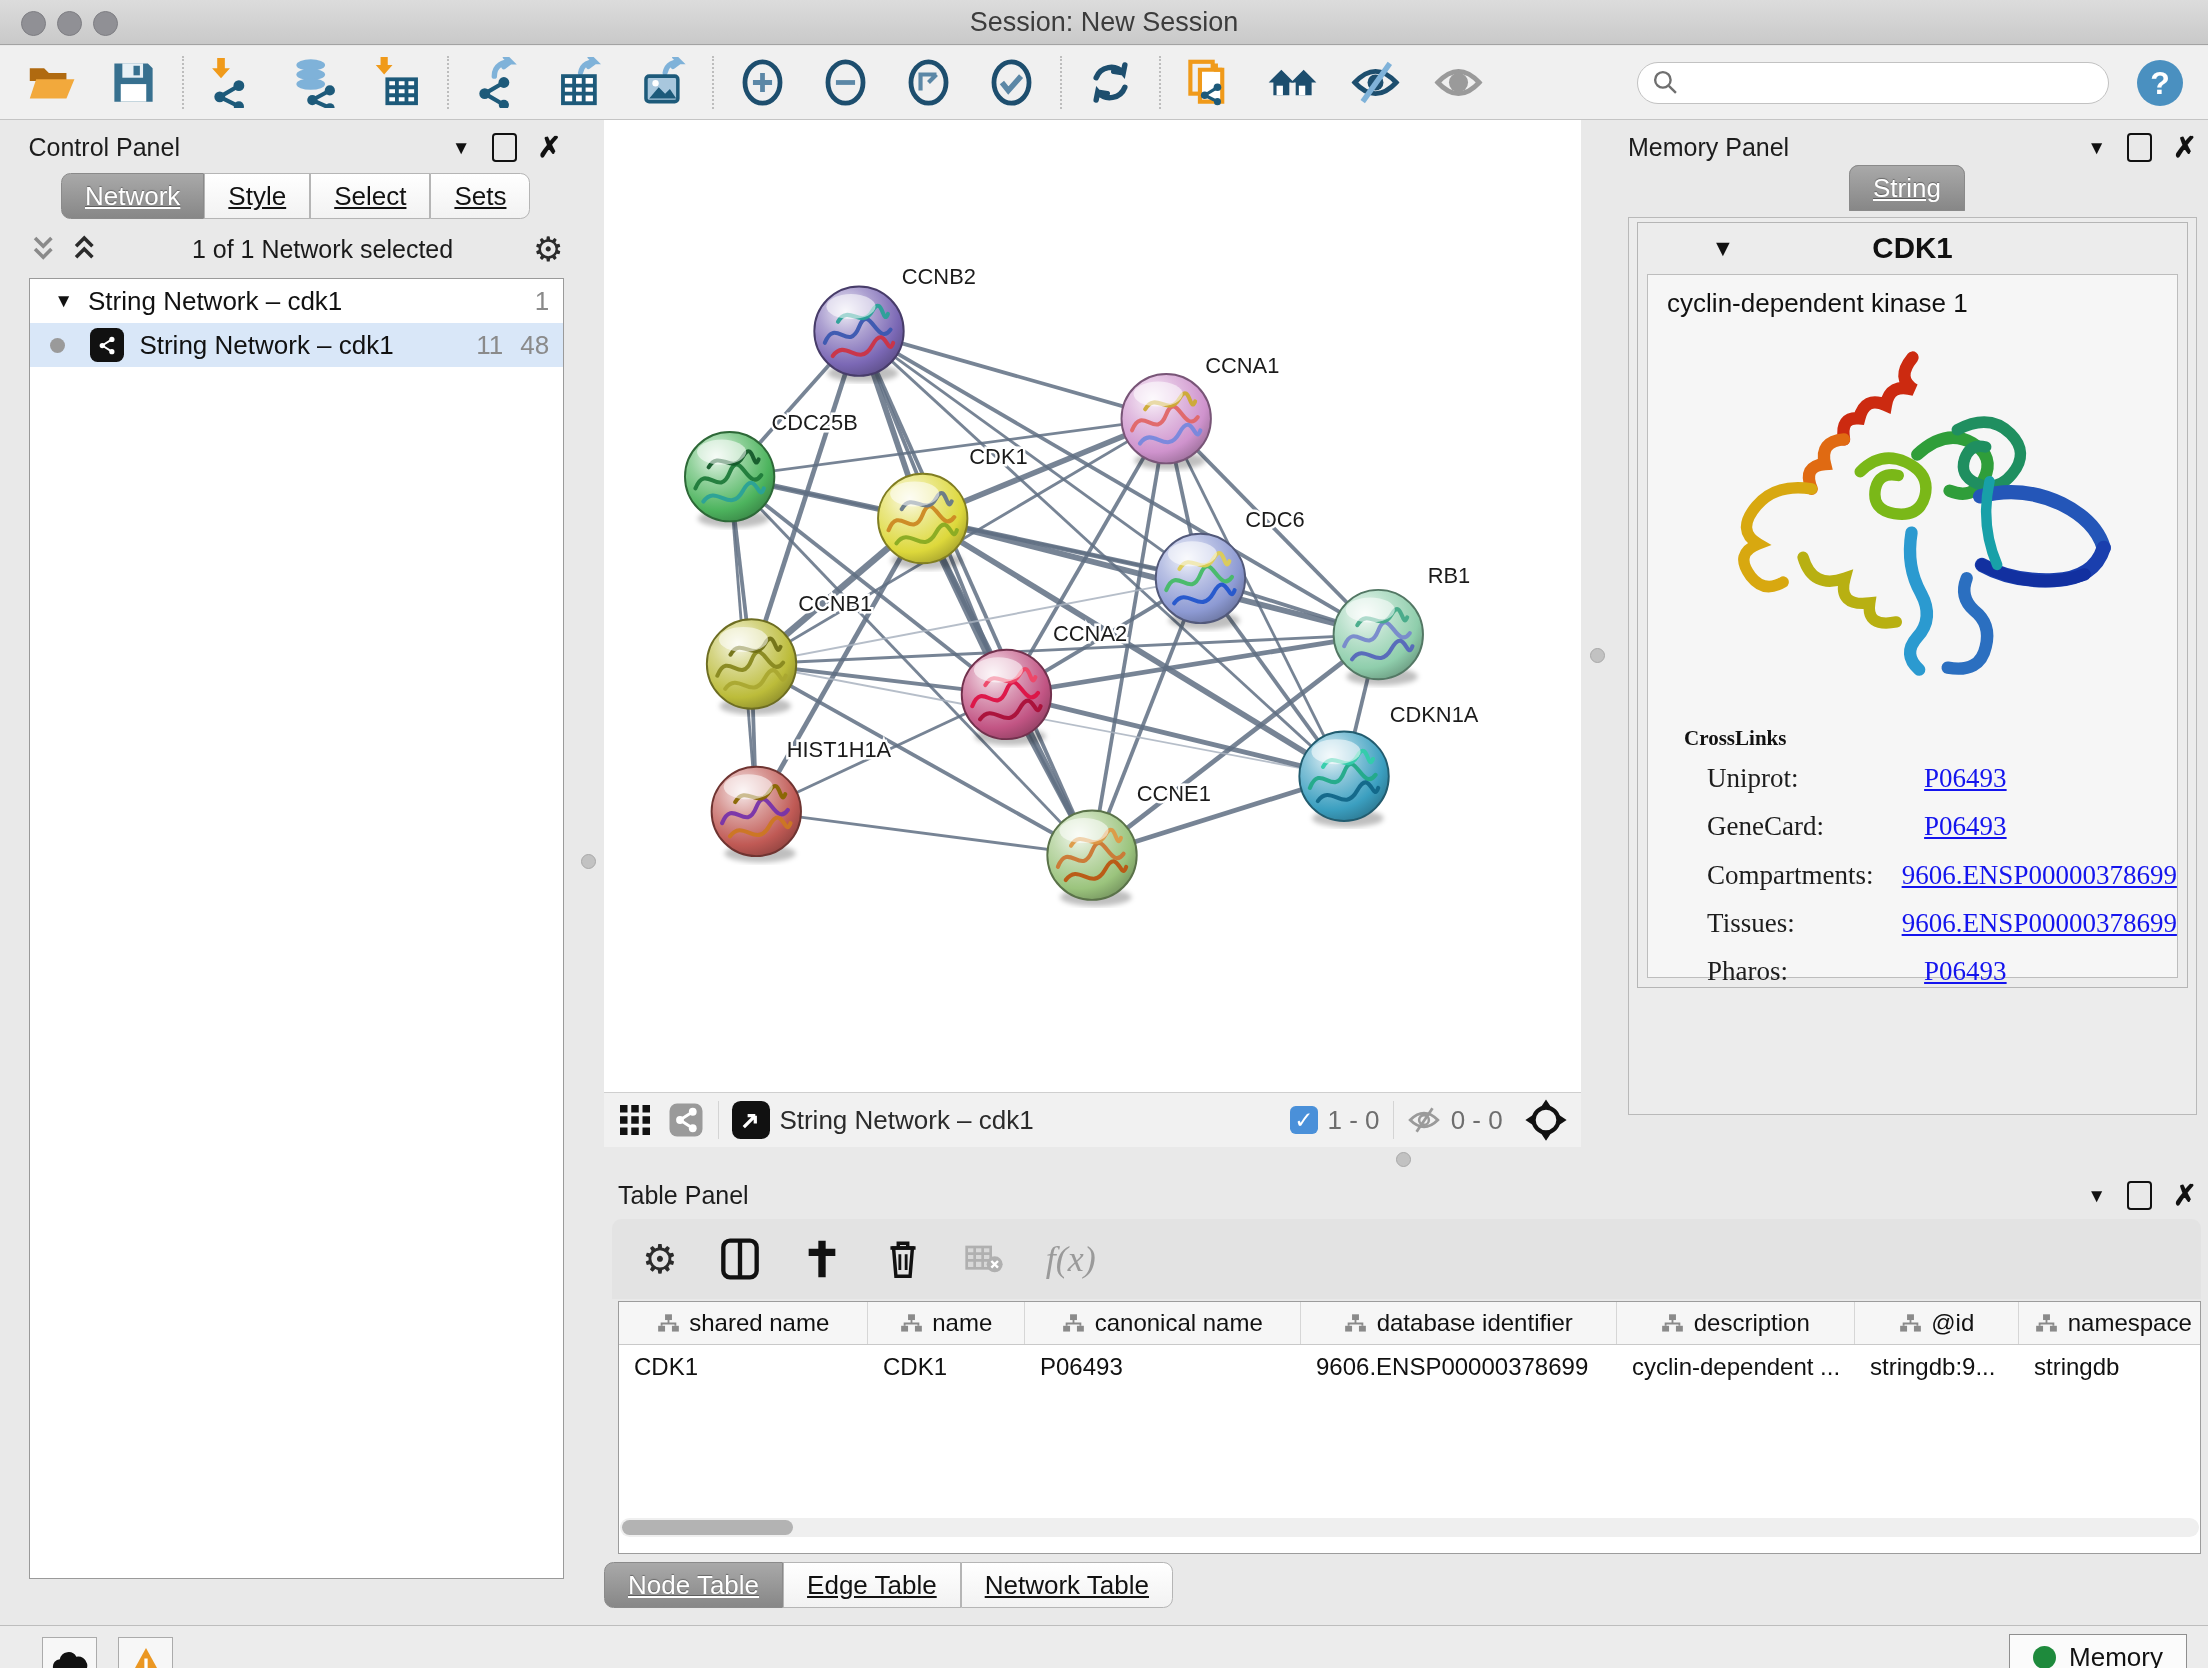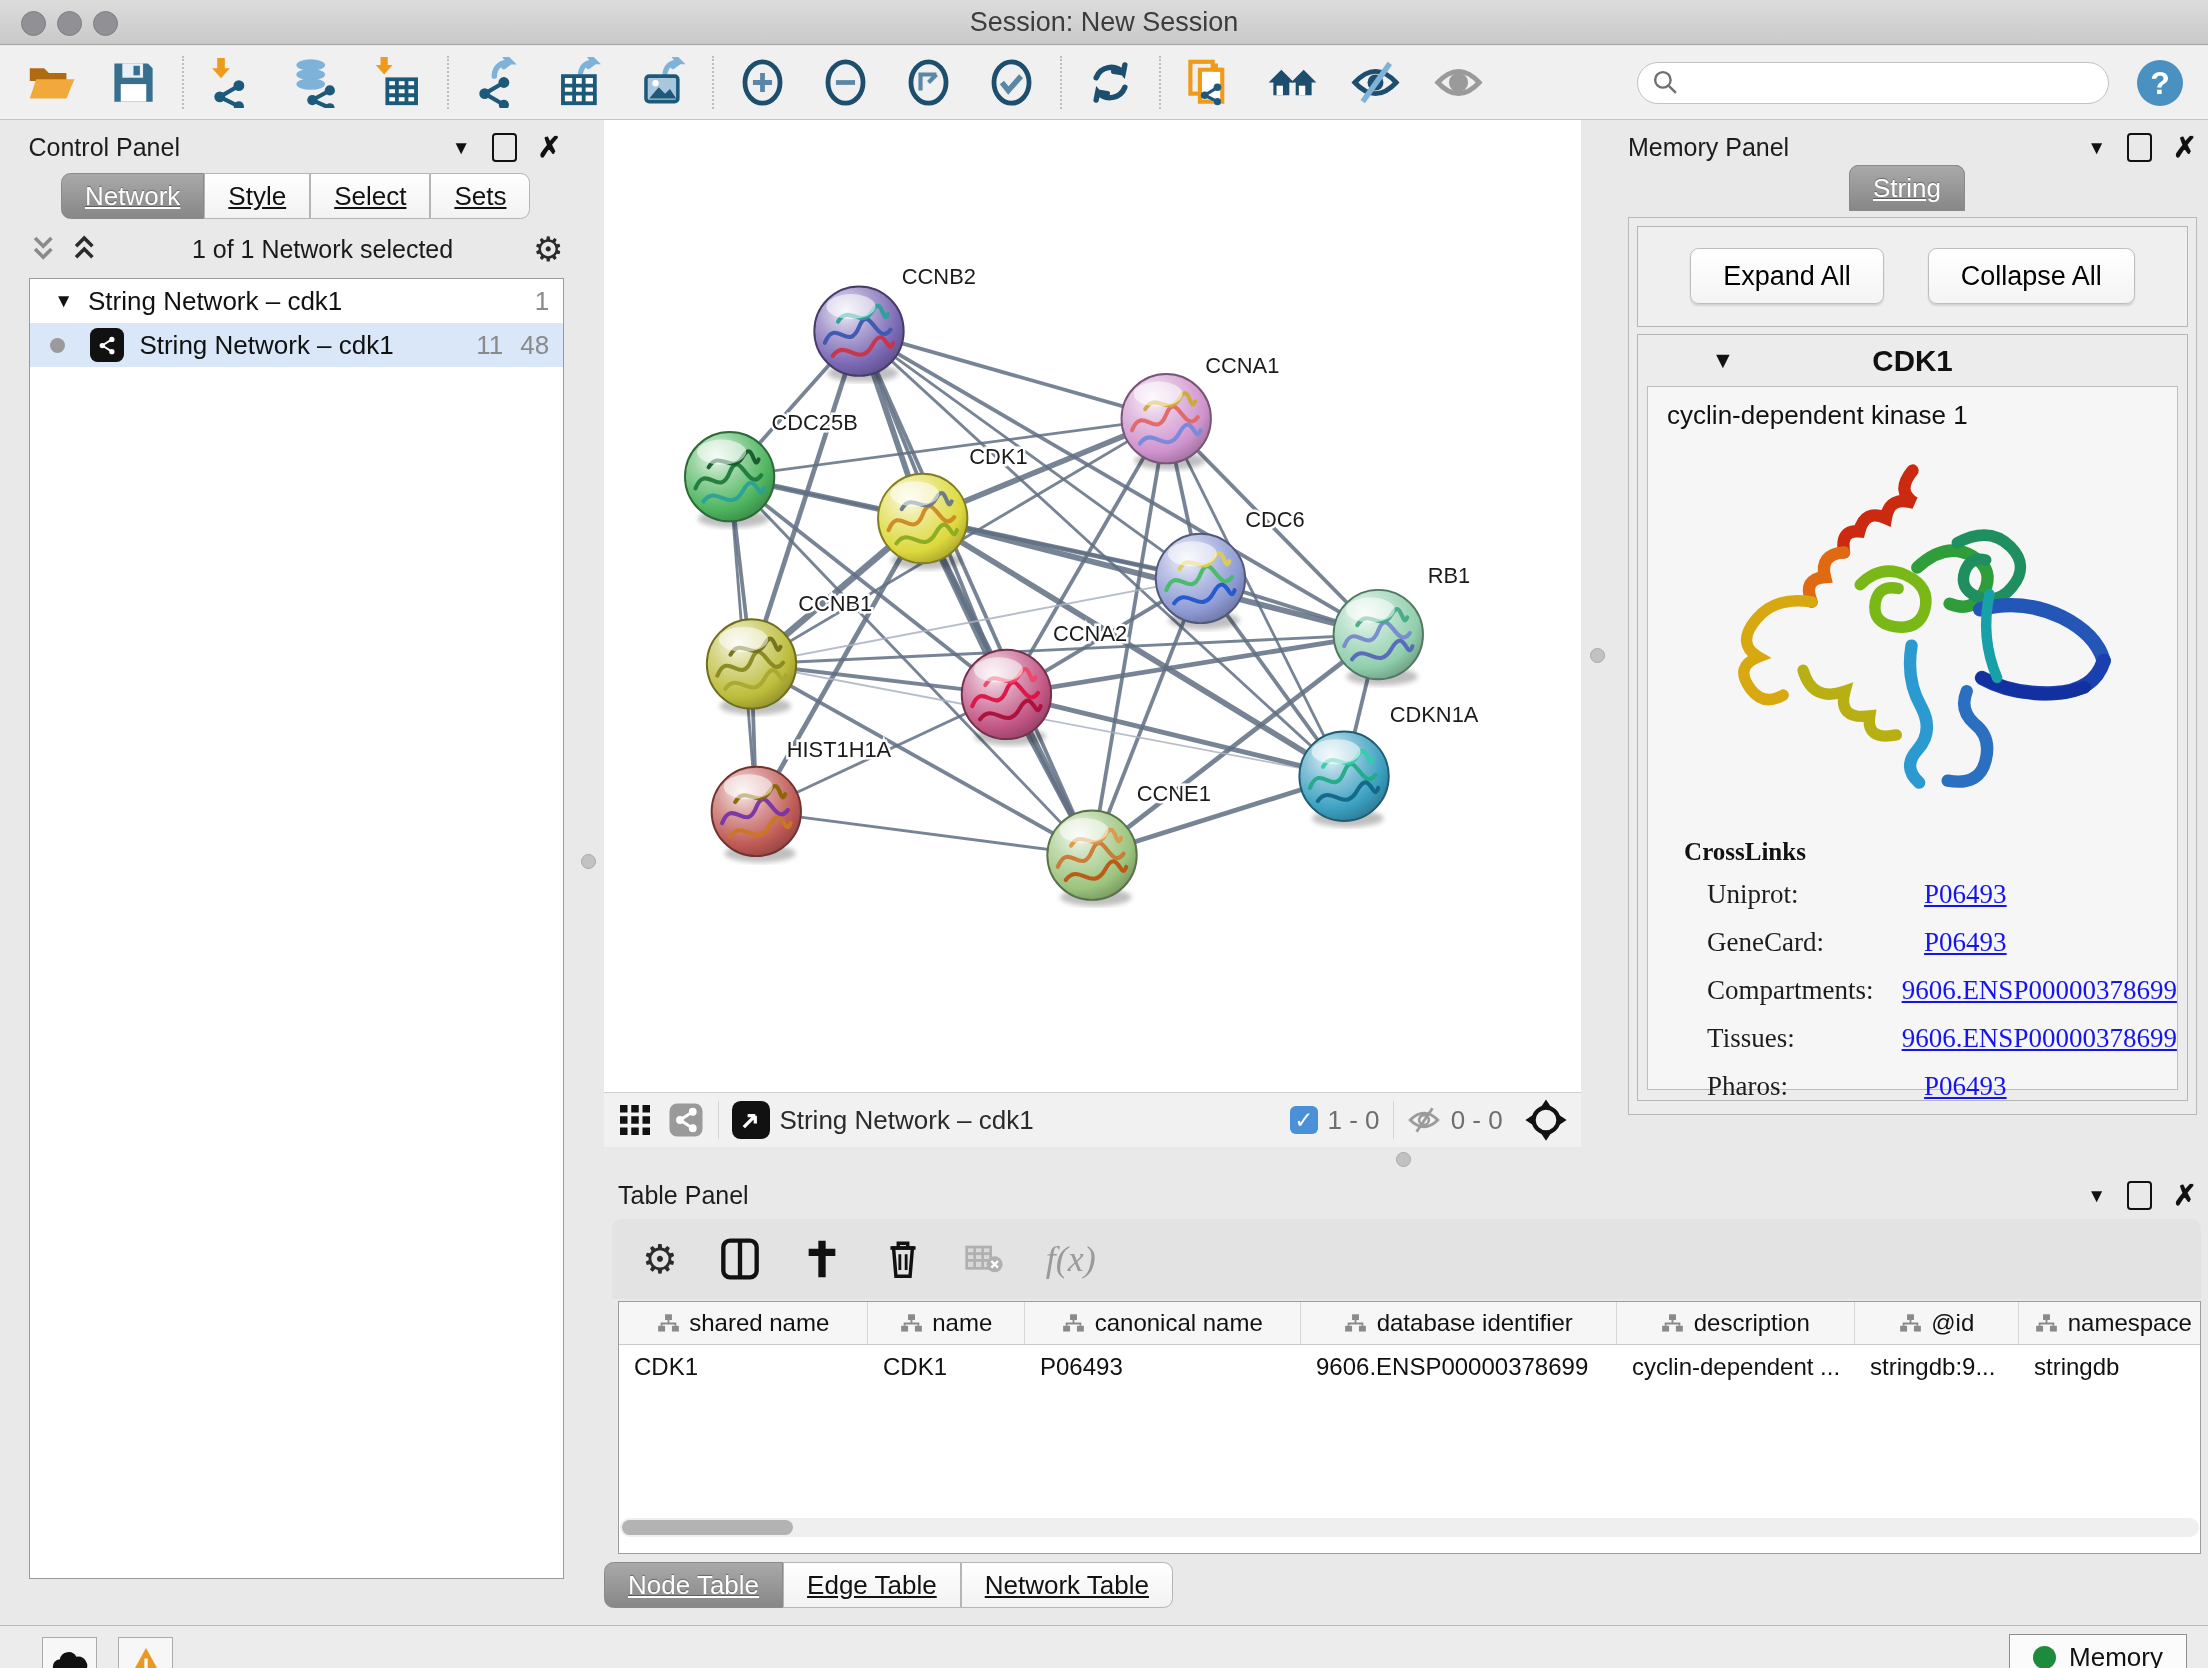--- a/index.html
+++ b/index.html
@@ -81,21 +81,21 @@
     display:flex;align-items:center;justify-content:center;gap:44px;}
   .rp-btn{background:linear-gradient(#ffffff,#f4f4f4);border:1.9px solid #bdbdbd;border-radius:8.6px;
     font-size:27px;padding:11.4px 32px;box-shadow:0 1.9px 1.9px rgba(0,0,0,.12);}
   .rp-entry{margin:3.8px 7.6px;border:1.9px solid #b5b5b5;}
   .rp-entry-head{position:relative;height:51px;display:flex;align-items:center;justify-content:center;
     font-size:29.5px;font-weight:bold;}
   .rp-entry-head .tri{position:absolute;left:74px;font-size:23px;font-weight:normal;}
   .rp-entry-body{margin:0 9.5px 9.5px 9.5px;border:1.9px solid #bdbdbd;background:#f6f6f6;height:704px;box-sizing:border-box;}
   .rp-desc{font-size:26px;padding:13.3px 19px 5.7px 19px;}
   .protein{height:380px;display:flex;align-items:center;justify-content:center;}
-  .xl-title{font-family:"Liberation Serif",serif;font-weight:bold;font-size:25px;padding:21px 0 3.8px 36px;}
+  .xl-title{font-family:"Liberation Serif",serif;font-weight:bold;font-size:21px;padding:21px 0 3.8px 36px;}
   .xl-row{display:flex;font-family:"Liberation Serif",serif;font-size:27px;padding:8.6px 0 8.6px 59px;}
   .xl-row .lbl{width:217px;color:#1d1d1d;}
   .xl-row .val{color:#1414ee;text-decoration:underline;}
 
   
   .tp-head{left:618px;top:1179px;width:1579px;display:flex;justify-content:space-between;align-items:center;}
   .tp-toolbar{left:612px;top:1219px;width:1589px;height:80px;background:#e3e3e3;border-radius:9.5px 9.5px 0 0;
     display:flex;align-items:center;gap:42px;padding:0 30px;box-sizing:border-box;}
   .fx{font-family:"Liberation Serif",serif;font-style:italic;font-size:36px;color:#9a9a9a;}
   .tbl{left:618px;top:1301px;width:1583px;height:253px;background:#fff;border:1.9px solid #9c9c9c;box-sizing:border-box;overflow:hidden;}
@@ -590,24 +590,20 @@
   <span class="panel-ctrls">
     <span class="tri">▼</span>
     <span class="sq"></span>
     <span class="x">✗</span>
   </span>
 </div>
 <div class="abs rp-tab">
   <span class="pill sel single">String</span>
 </div>
 <div class="abs rp-outer">
-  <div class="rp-btnbox">
-    <button class="rp-btn">Expand All</button>
-    <button class="rp-btn">Collapse All</button>
-  </div>
   <div class="rp-entry">
     <div class="rp-entry-head">
       <span class="tri">▼</span>
       <span>CDK1</span>
     </div>
     <div class="rp-entry-body">
       <div class="rp-desc">cyclin-dependent kinase 1</div>
       <div class="protein">
         <svg width="409" height="371" viewBox="0 0 430 390">
           <g fill="none" stroke-linecap="round">

